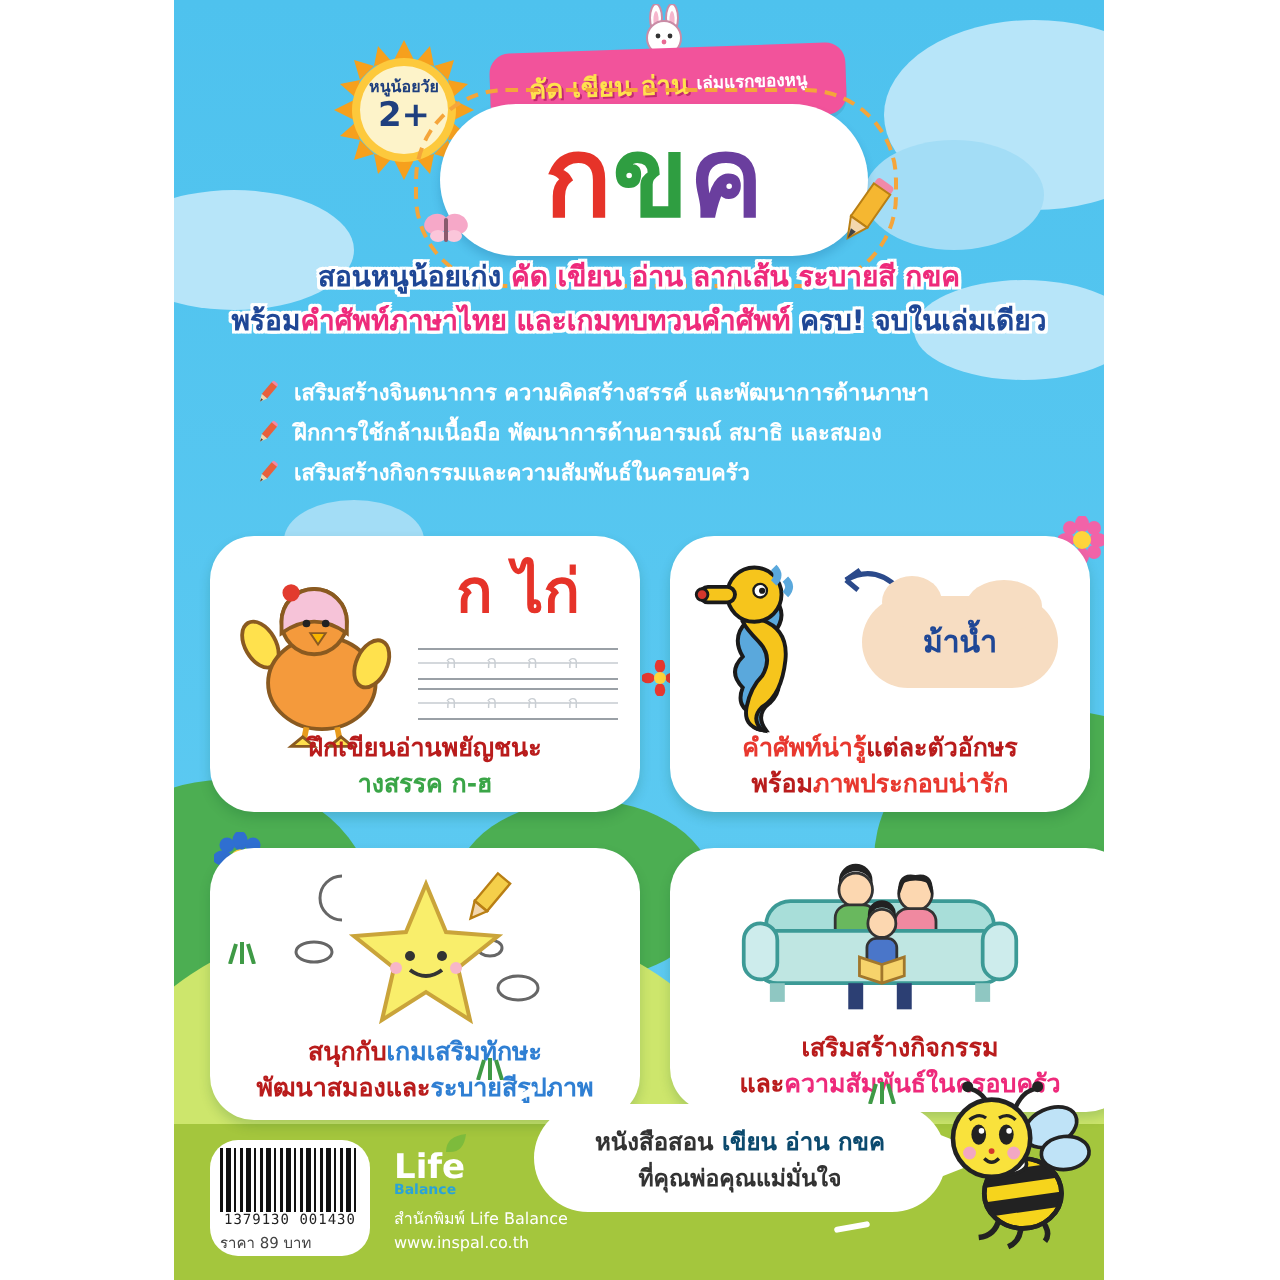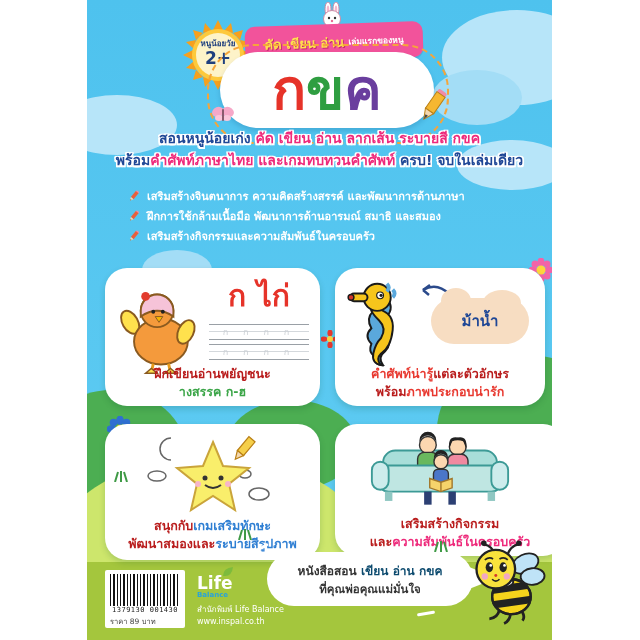--- a/index.html
+++ b/index.html
@@ -4,21 +4,21 @@
 <style>
   html,body{margin:0;padding:0;}
   body{width:640px;height:640px;background:#ffffff;position:relative;overflow:hidden;
        font-family:"DejaVu Sans","Liberation Sans",sans-serif;}
   .abs{position:absolute;}
   #cover{position:absolute;left:87px;top:0;width:465px;height:640px;overflow:hidden;
          background:linear-gradient(#4ec2ee,#62cdf3);}
   .cloud{position:absolute;background:#b7e5f9;border-radius:50%;}
   .cloud2{background:#a3ddf6;}
   
-  #sun-badge{left:96px;top:20px;width:70px;height:70px;}
+  #sun-badge{left:80px;top:20px;width:70px;height:70px;}
   #ribbon{left:158px;top:24px;width:178px;height:36px;background:#f2539b;border-radius:10px;
           transform:rotate(-2deg);display:flex;align-items:center;justify-content:center;gap:4px;
           box-shadow:0 2px 0 rgba(0,0,0,.08);}
   #ribbon .main{color:#ffe14d;font-weight:bold;font-size:13px;text-shadow:1px 1px 0 #c22a6e;}
   #ribbon .sub{color:#ffffff;font-size:8.5px;font-weight:bold;}
   #bunny{left:232px;top:2px;width:26px;height:26px;}
   #title-panel{left:133px;top:52px;width:214px;height:76px;background:#ffffff;border-radius:38px;
                box-shadow:0 3px 5px rgba(0,60,110,.18);display:flex;align-items:center;justify-content:center;}
   #title-dash{left:120px;top:44px;width:238px;height:96px;border:2px dashed #f5a53a;border-radius:46px;}
   .tch{font-size:56px;font-weight:bold;line-height:1;
@@ -46,21 +46,21 @@
   #word-bubble{position:absolute;left:96px;top:30px;width:98px;height:46px;background:#f7ddc2;border-radius:24px;
                display:flex;align-items:center;justify-content:center;}
   #word-bubble:before{content:"";position:absolute;left:10px;top:-10px;width:30px;height:26px;background:#f7ddc2;border-radius:50%;}
   #word-bubble:after{content:"";position:absolute;right:8px;top:-8px;width:38px;height:26px;background:#f7ddc2;border-radius:50%;}
   #word-bubble span{position:relative;z-index:1;color:#1f4796;font-weight:bold;font-size:15px;}
   
   .bush{position:absolute;background:#4cae52;border-radius:50%;}
   .hill{position:absolute;background:#cde66c;border-radius:50% 50% 0 0;}
   #footer-band{left:0;top:562px;width:465px;height:78px;background:#a4c63d;}
   
-  #barcode-box{left:18px;top:570px;width:80px;height:58px;background:#ffffff;border-radius:2px;padding:4px 5px 0 5px;box-sizing:border-box;}
+  #barcode-box{left:18px;top:570px;width:80px;height:58px;background:#ffffff;border-radius:14px;padding:4px 5px 0 5px;box-sizing:border-box;}
   #barcode-bars{width:70px;height:32px;background:repeating-linear-gradient(90deg,#111 0px,#111 1.5px,#fff 1.5px,#fff 3px,#111 3px,#111 5.5px,#fff 5.5px,#fff 7px,#111 7px,#111 8px,#fff 8px,#fff 10px);}
   #barcode-number{font-family:"DejaVu Sans Mono","Liberation Mono",monospace;font-size:7px;color:#222;text-align:center;letter-spacing:.5px;}
   #price-label{font-size:7.5px;color:#444;margin-top:1px;}
   #logo{left:110px;top:574px;width:130px;color:#fff;}
   #logo-life{font-size:17px;font-weight:bold;color:#fff;line-height:1;position:relative;display:inline-block;}
   #logo-balance{font-size:7px;font-weight:bold;color:#2aa3d8;line-height:1;margin-top:-1px;}
   #logo-publisher{font-size:8px;color:#fff;margin-top:4px;white-space:nowrap;}
   #logo-site{font-size:8px;color:#fff;margin-top:1px;}
   #speech-bubble{left:180px;top:552px;width:206px;height:54px;background:#ffffff;border-radius:28px;
                  display:flex;flex-direction:column;align-items:center;justify-content:center;}

